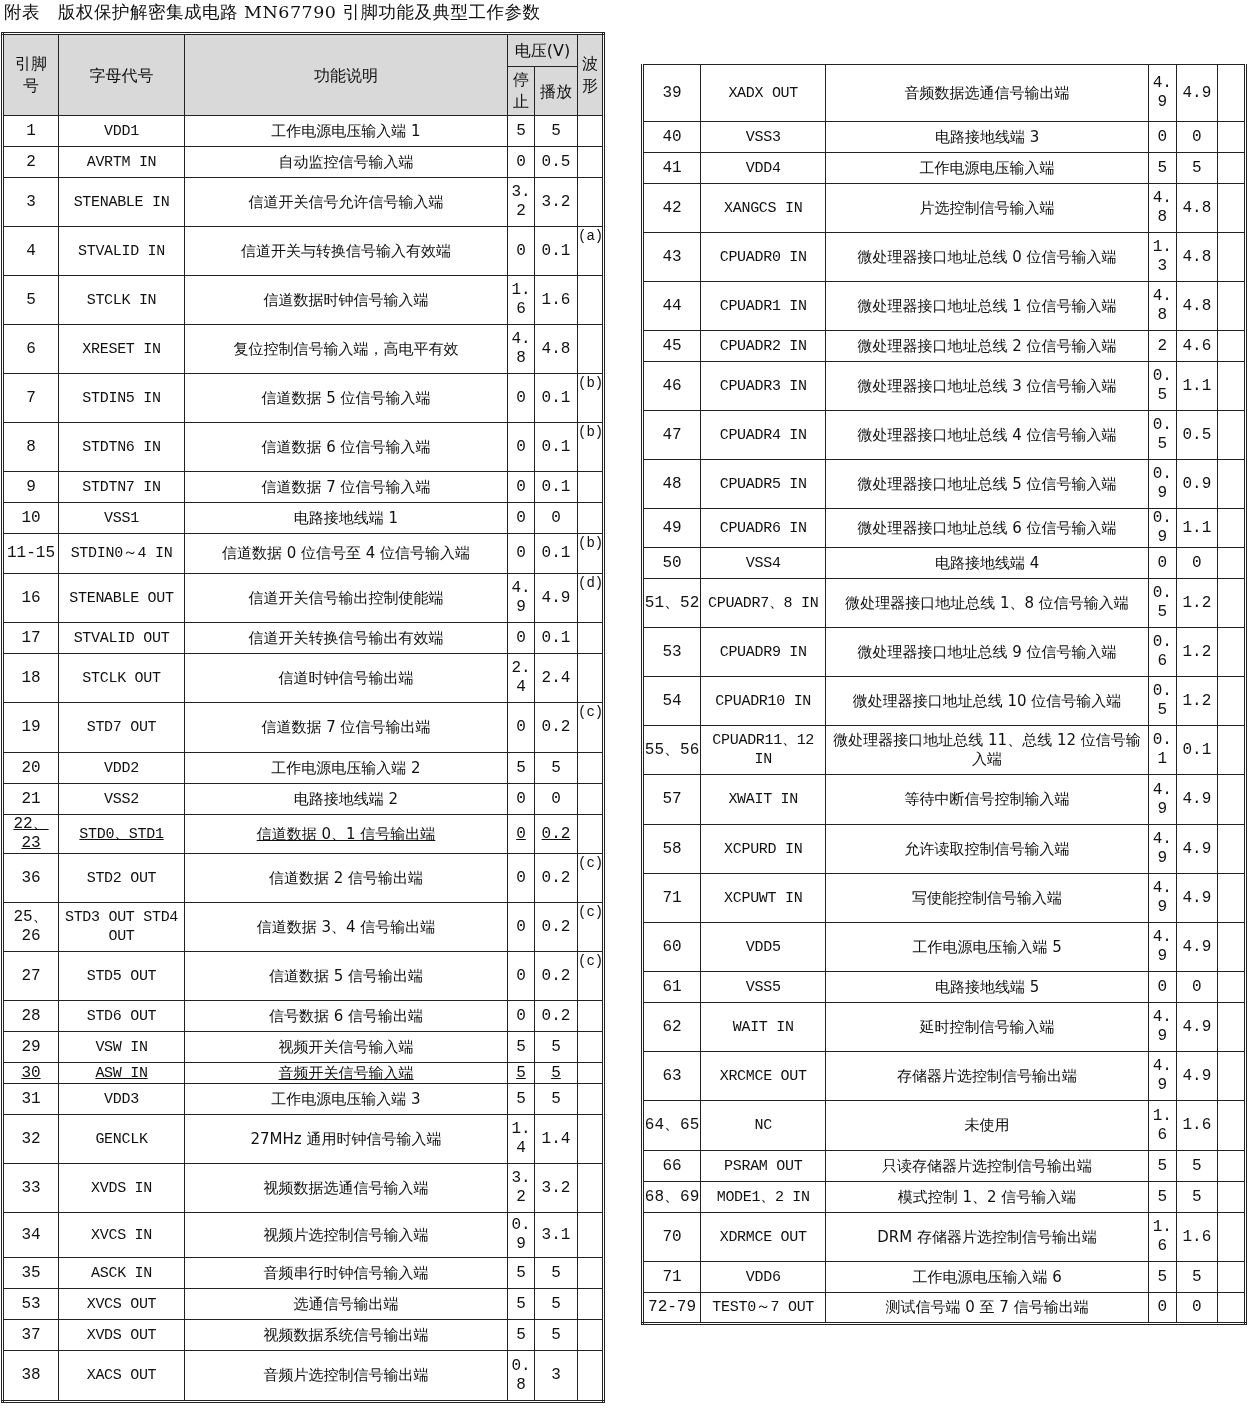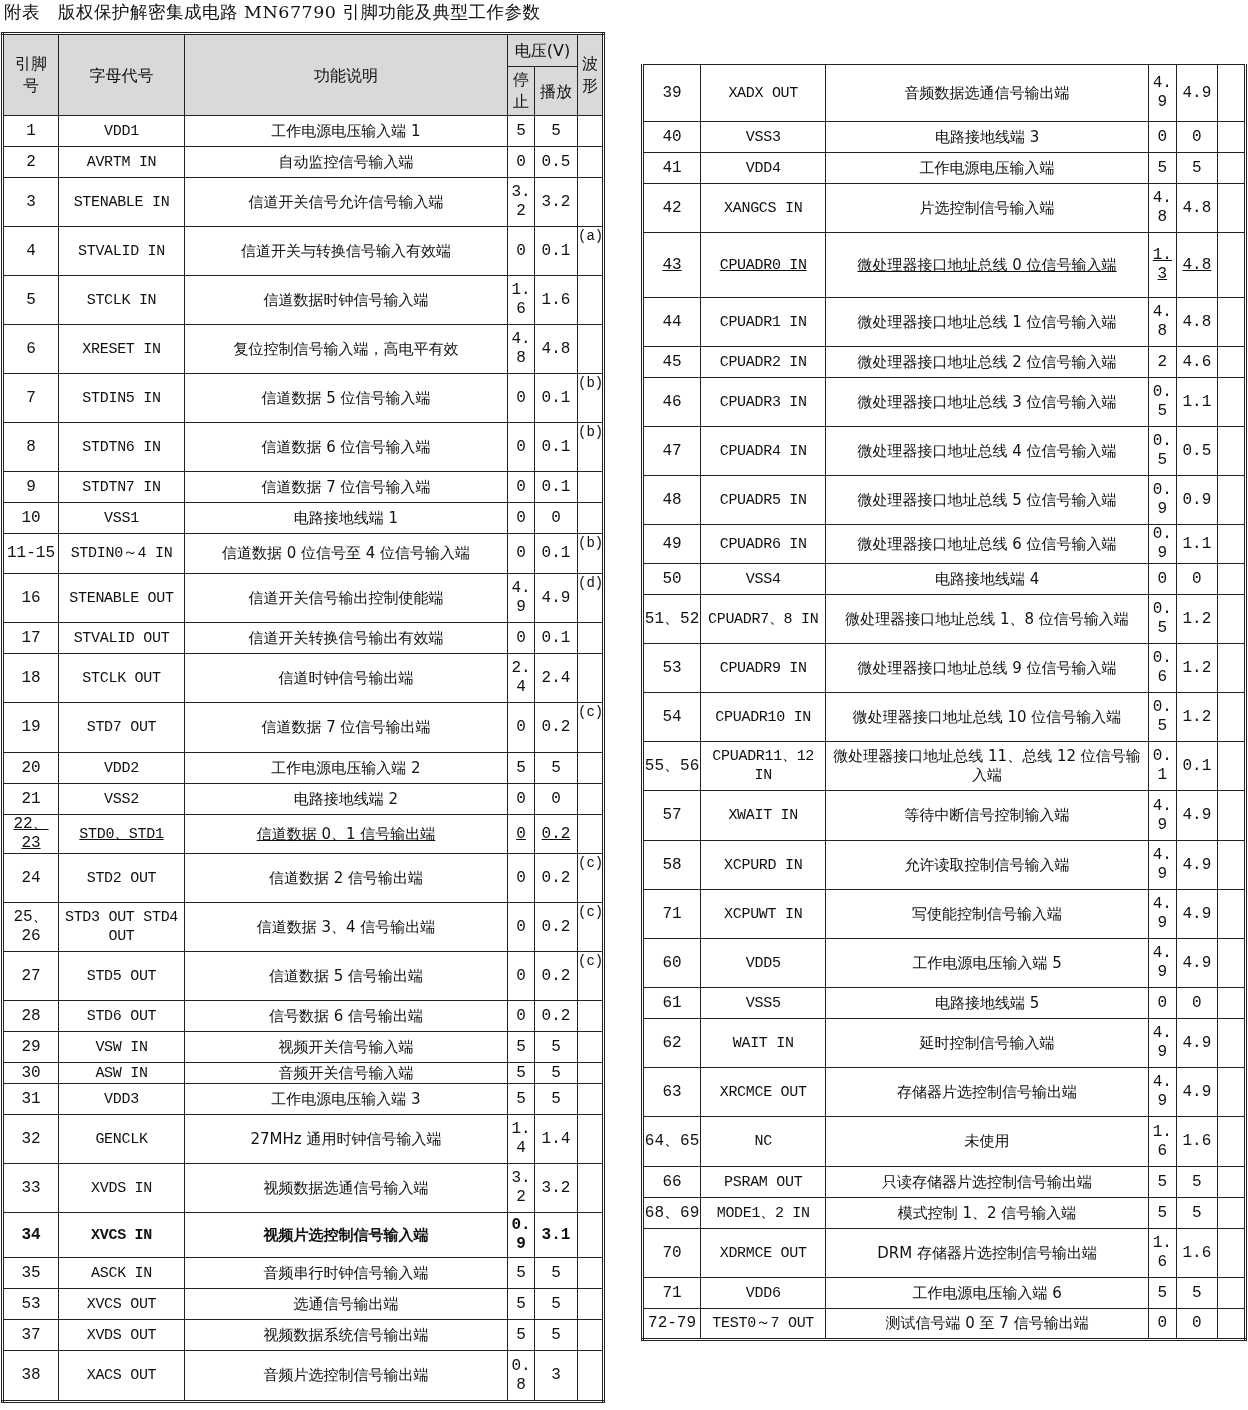--- a/index.html
+++ b/index.html
@@ -186,21 +186,21 @@
   </tr>
       <tr style="height: 31px; text-decoration: underline;">
     <td class="num">22、23</td>
     <td class="code">STD0、STD1</td>
     <td class="cjk">信道数据 0、1 信号输出端</td>
     <td class="num narrow">0</td>
     <td class="num">0.2</td>
     <td class="num wave"></td>
   </tr>
       <tr style="height: 49px;">
-    <td class="num">24</td>
+    <td class="num">36</td>
     <td class="code">STD2 OUT</td>
     <td class="cjk">信道数据 2 信号输出端</td>
     <td class="num narrow">0</td>
     <td class="num">0.2</td>
     <td class="num wave">(c)</td>
   </tr>
       <tr style="height: 49px;">
     <td class="num">25、26</td>
     <td class="code">STD3 OUT STD4 OUT</td>
     <td class="cjk">信道数据 3、4 信号输出端</td>
@@ -225,21 +225,21 @@
     <td class="num wave"></td>
   </tr>
       <tr style="height: 31px;">
     <td class="num">29</td>
     <td class="code">VSW IN</td>
     <td class="cjk">视频开关信号输入端</td>
     <td class="num narrow">5</td>
     <td class="num">5</td>
     <td class="num wave"></td>
   </tr>
-      <tr style="height: 21px;">
+      <tr style="height: 21px; text-decoration: underline;">
     <td class="num">30</td>
     <td class="code">ASW IN</td>
     <td class="cjk">音频开关信号输入端</td>
     <td class="num narrow">5</td>
     <td class="num">5</td>
     <td class="num wave"></td>
   </tr>
       <tr style="height: 31px;">
     <td class="num">31</td>
     <td class="code">VDD3</td>
@@ -257,21 +257,21 @@
     <td class="num wave"></td>
   </tr>
       <tr style="height: 49px;">
     <td class="num">33</td>
     <td class="code">XVDS IN</td>
     <td class="cjk">视频数据选通信号输入端</td>
     <td class="num narrow">3.2</td>
     <td class="num">3.2</td>
     <td class="num wave"></td>
   </tr>
-      <tr style="height: 45px; font-weight: bold;">
+      <tr style="height: 45px;">
     <td class="num">34</td>
     <td class="code">XVCS IN</td>
     <td class="cjk">视频片选控制信号输入端</td>
     <td class="num narrow">0.9</td>
     <td class="num">3.1</td>
     <td class="num wave"></td>
   </tr>
       <tr style="height: 31px;">
     <td class="num">35</td>
     <td class="code">ASCK IN</td>
@@ -342,21 +342,21 @@
     <td class="num wave"></td>
   </tr>
       <tr style="height: 49px;">
     <td class="num">42</td>
     <td class="code">XANGCS IN</td>
     <td class="cjk">片选控制信号输入端</td>
     <td class="num narrow">4.8</td>
     <td class="num">4.8</td>
     <td class="num wave"></td>
   </tr>
-      <tr style="height: 65px; text-decoration: underline;">
+      <tr style="height: 49px;">
     <td class="num">43</td>
     <td class="code">CPUADR0 IN</td>
     <td class="cjk">微处理器接口地址总线 0 位信号输入端</td>
     <td class="num narrow">1.3</td>
     <td class="num">4.8</td>
     <td class="num wave"></td>
   </tr>
       <tr style="height: 49px;">
     <td class="num">44</td>
     <td class="code">CPUADR1 IN</td>

